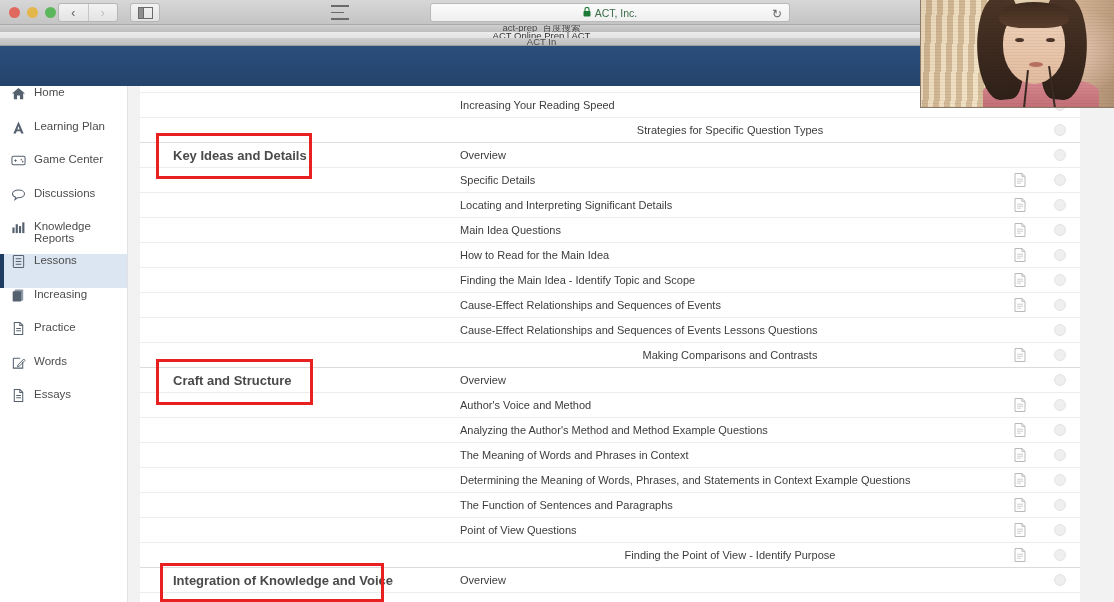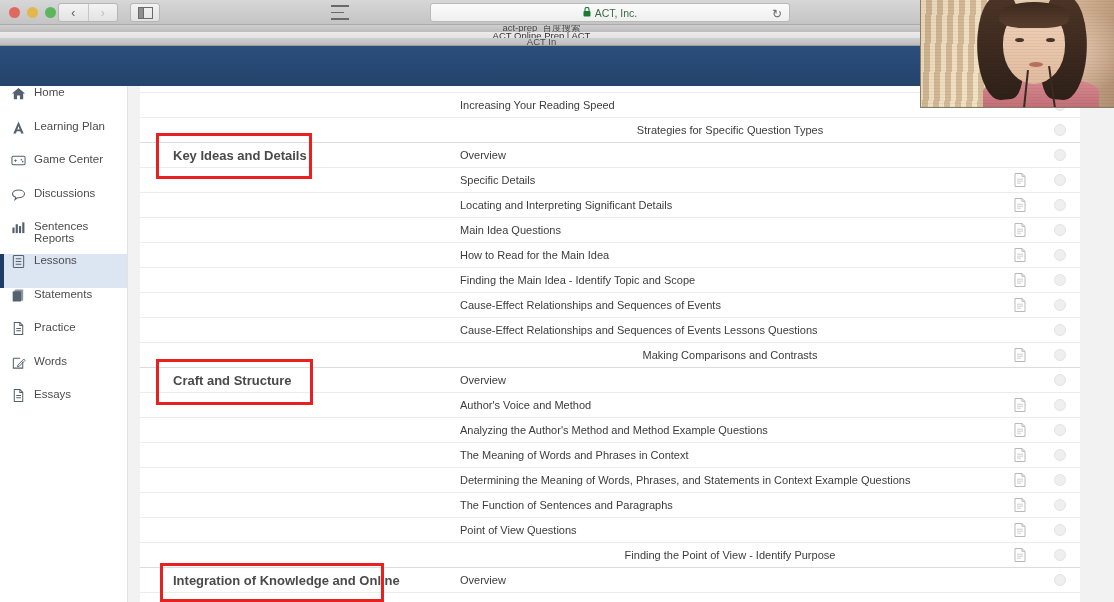--- a/index.html
+++ b/index.html
@@ -305,39 +305,39 @@
     </div>
     <div class="nav-item">
       <span class="nav-ico">
         <svg width="15" height="15" viewBox="0 0 16 16" fill="#55616e">
           <rect x="1.5" y="8" width="2.3" height="6"></rect>
           <rect x="5" y="4.5" width="2.3" height="9.5"></rect>
           <rect x="8.5" y="6.5" width="2.3" height="7.5"></rect>
           <rect x="12" y="2.5" width="2.3" height="11.5"></rect>
         </svg>
       </span>
-      <span>Sentences Reports</span>
+      <span>Knowledge Reports</span>
     </div>
     <div class="nav-item active">
       <span class="nav-ico">
         <svg width="15" height="15" viewBox="0 0 16 16" fill="none" stroke="#55616e" stroke-width="1.1">
           <rect x="2.5" y="1.5" width="11" height="13" rx="1"></rect>
           <path d="M5 5 h6 M5 8 h6 M5 11 h6"></path>
         </svg>
       </span>
       <span>Lessons</span>
     </div>
     <div class="nav-item">
       <span class="nav-ico">
         <svg width="15" height="15" viewBox="0 0 16 16">
           <rect x="4" y="1.5" width="9" height="12" rx="1" fill="#8c98a6"></rect>
           <rect x="1.8" y="3.5" width="9" height="11" rx="1" fill="#55616e"></rect>
         </svg>
       </span>
-      <span>Statements</span>
+      <span>Increasing</span>
     </div>
     <div class="nav-item">
       <span class="nav-ico">
         <svg width="15" height="15" viewBox="0 0 16 16" fill="none" stroke="#55616e" stroke-width="1.1">
           <path d="M3.5 1.5 h6 L12.5 4.6 V14.5 h-9 Z"></path>
           <path d="M9.4 1.6 v3.2 h3.1"></path>
           <path d="M5.6 8 h5 M5.6 10.5 h5"></path>
         </svg>
       </span>
       <span>Practice</span>
@@ -624,21 +624,21 @@
               <path d="M7.9 .6 V3.3 H10.8"></path>
               <path d="M3 6.2 h6 M3 8.2 h6 M3 10.2 h4" stroke="#c8c8c8" stroke-width=".9"></path>
             </svg>
           </span>
         </div>
         <div class="circ-col">
           <span class="circ-ico"></span>
         </div>
       </div>
       <div class="lesson-row">
-        <div class="sec-col">Integration of Knowledge and Online</div>
+        <div class="sec-col">Integration of Knowledge and Voice</div>
         <div class="title-col">Overview</div>
         <div class="doc-col"></div>
         <div class="circ-col">
           <span class="circ-ico"></span>
         </div>
       </div>
     </div>
 </div>
 
 <div id="annotation-layer">

